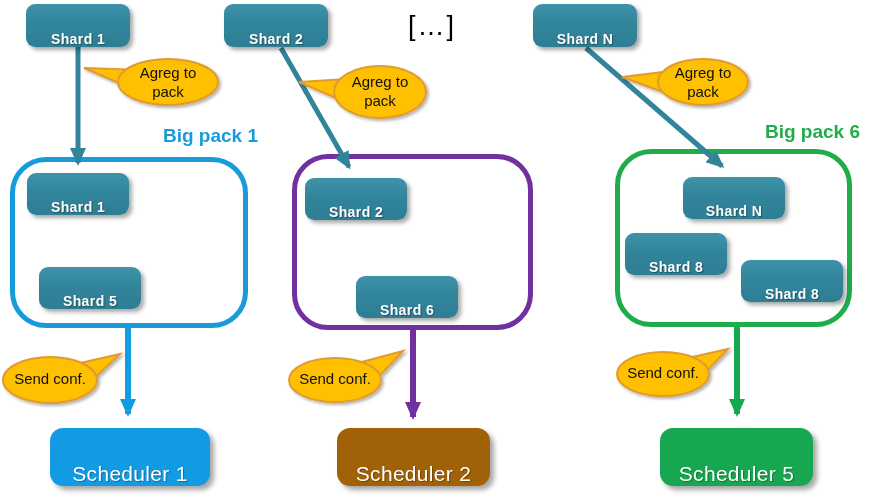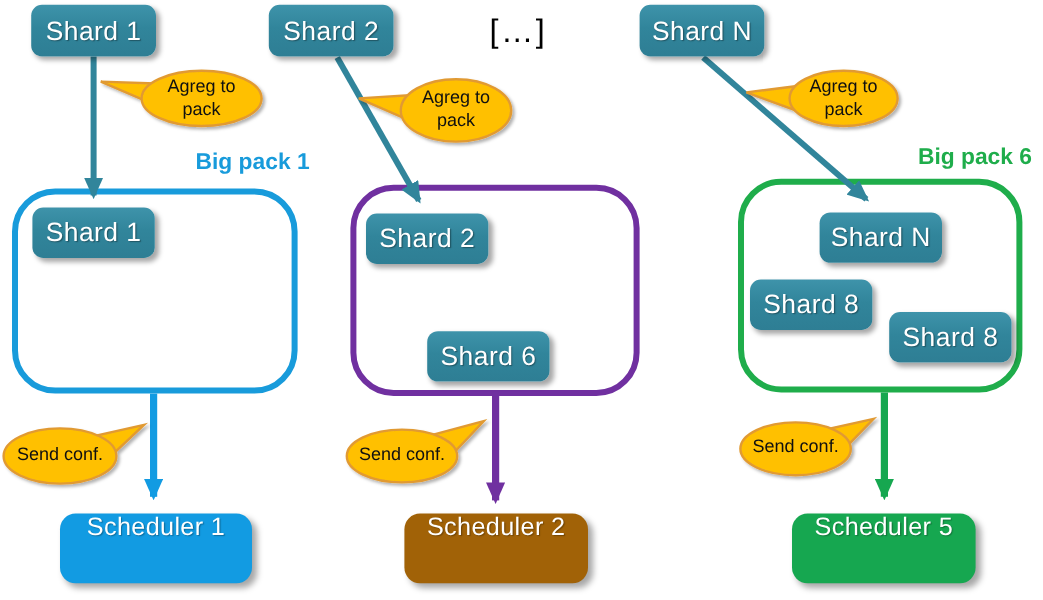--- a/index.html
+++ b/index.html
@@ -5,40 +5,41 @@
   html,body{margin:0;padding:0;background:#fff;}
   #canvas{
     position:relative;width:869px;height:500px;background:#fff;overflow:hidden;
     font-family:"Liberation Sans",sans-serif;
   }
   
   .shard{
     position:absolute;width:102px;height:42px;border-radius:9px;
     background:linear-gradient(180deg,#3e93aa 0%,#31859b 45%,#2e7e94 100%);
     box-shadow:3px 3px 4px rgba(0,0,0,.35);
-    display:flex;align-items:center;justify-content:center;
-    color:#fff;font-size:22px;letter-spacing:.4px;
+    display:flex;align-items:flex-end;justify-content:center;
+    color:#fff;font-size:14px;letter-spacing:.4px;
     text-shadow:1px 1px 1px rgba(0,0,0,.35);
     z-index:6;
+    font-weight:bold;
   }
   .shard.top{width:104px;height:43px;z-index:10;}
   
   .pack{
     position:absolute;border-radius:36px;background:transparent;
     box-sizing:border-box;z-index:1;
   }
   .pack-title{
     position:absolute;width:110px;font-size:19px;font-weight:bold;
     text-align:right;z-index:4;white-space:nowrap;
   }
   
   .sched{
     position:absolute;height:58px;border-radius:13px;
     box-shadow:4px 4px 5px rgba(0,0,0,.35);
-    display:flex;align-items:flex-start;justify-content:center;
+    display:flex;align-items:flex-end;justify-content:center;
     color:#fff;font-size:21px;letter-spacing:.3px;
     text-shadow:1px 1px 1px rgba(0,0,0,.3);
     z-index:10;
   }
   
   .bubble-text{
     position:absolute;z-index:7;color:#101010;text-align:center;
     font-size:15px;line-height:1.25;
   }
   .bubble-text .l2{display:block;}
@@ -137,20 +138,23 @@
   <div class="pack-title" style="left:148px;top:125px;color:#189bdb;">Big pack 1</div>
   <div class="pack-title" style="left:750px;top:121px;color:#1fad4b;">Big pack 6</div>
 
   <div class="pack" style="left:10px;top:157px;width:238px;height:171px;border:5px solid #189bdb;"></div>
   <div class="pack" style="left:292px;top:154px;width:241px;height:176px;border:5px solid #7030a0;"></div>
   <div class="pack" style="left:615px;top:149px;width:237px;height:178px;border:5px solid #1fad4b;"></div>
 
   <div class="shard" style="left:27px;top:173px;">
     <span>Shard 1</span>
   </div>
+  <div class="shard" style="left:39px;top:267px;">
+    <span>Shard 5</span>
+  </div>
 
   <div class="shard" style="left:305px;top:178px;">
     <span>Shard 2</span>
   </div>
   <div class="shard" style="left:356px;top:276px;">
     <span>Shard 6</span>
   </div>
 
   <div class="shard" style="left:683px;top:177px;">
     <span>Shard N</span>

